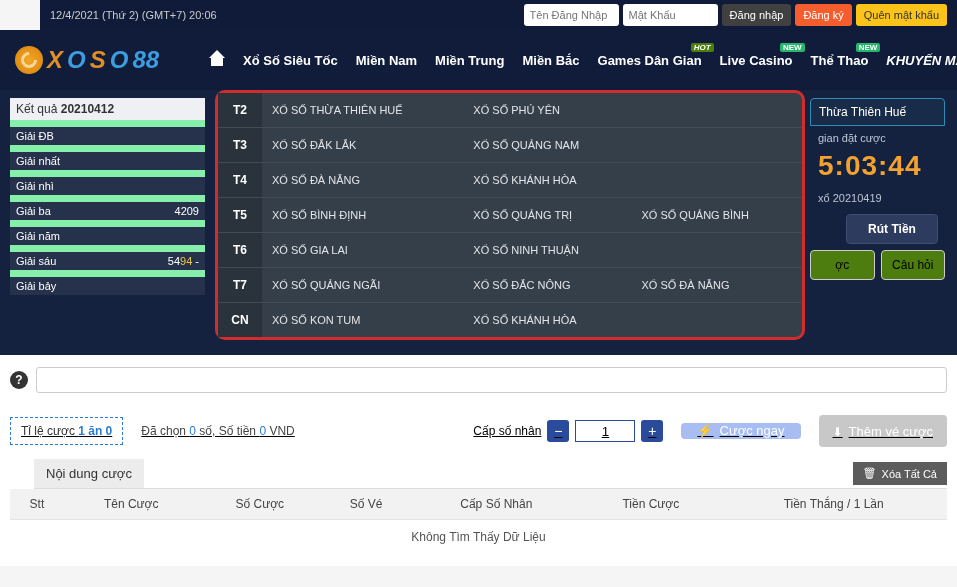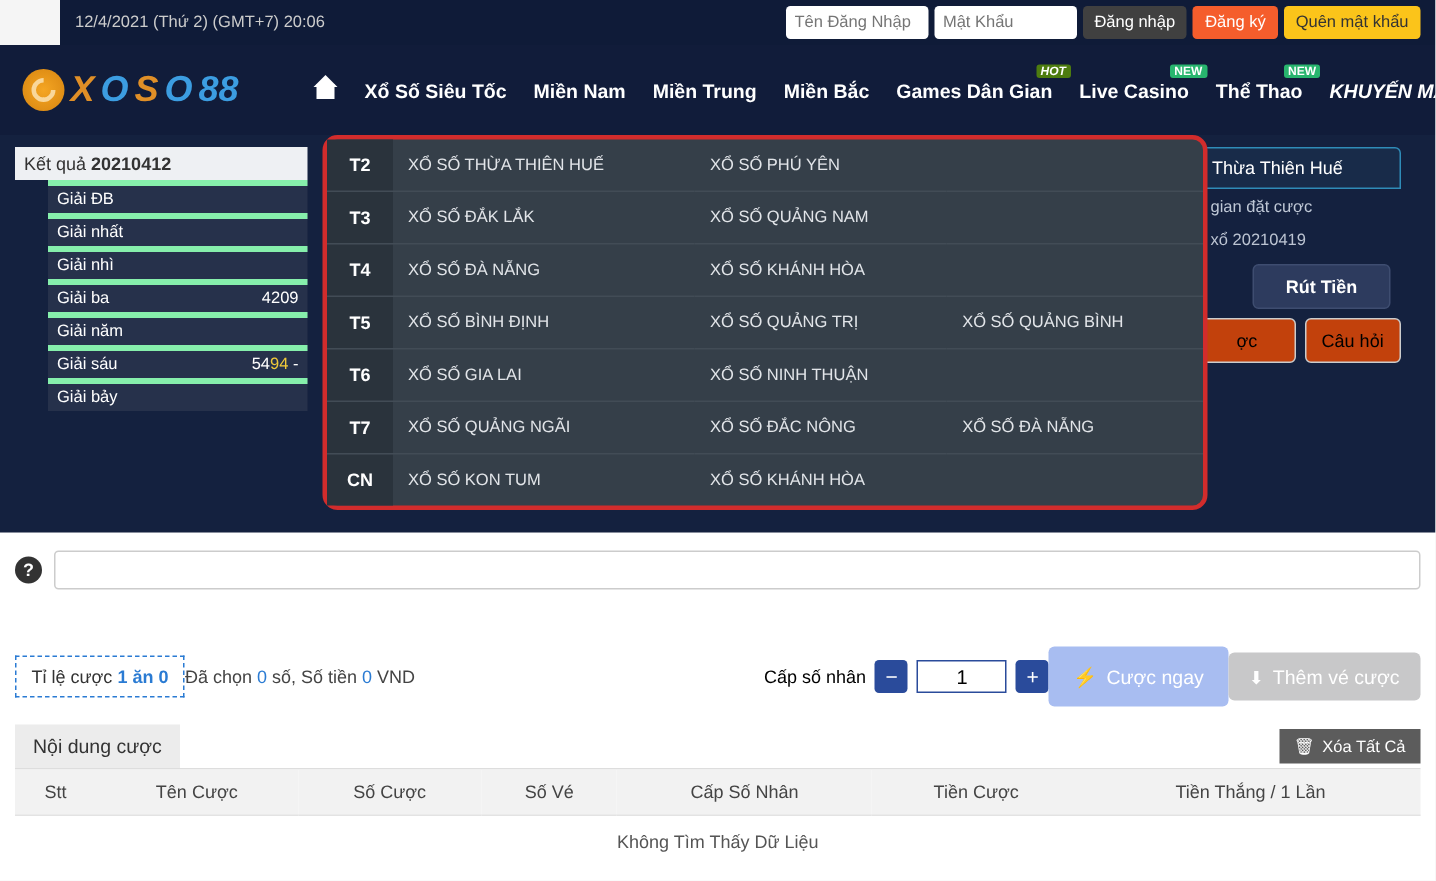--- a/index.html
+++ b/index.html
@@ -24,56 +24,56 @@
 .home-icon { width: 16px; height: 14px; display: inline-block; position: relative; }
 .home-icon::before { content: ""; position: absolute; top: 4px; left: 2px; width: 12px; height: 10px; background: #fff; }
 .home-icon::after { content: ""; position: absolute; top: -2px; left: 0; border-left: 8px solid transparent; border-right: 8px solid transparent; border-bottom: 8px solid #fff; }
 .badge { font-size: 8px; padding: 0 3px; border-radius: 2px; color: #fff; position: absolute; top: -10px; right: -12px; }
 .badge-hot { background: #4d7c0f; font-style: italic; }
 .badge-new { background: #28b56e; }
 .main { background: #14213f; padding: 8px 10px 15px 10px; position: relative; min-height: 265px; }
 .results { position: absolute; left: 10px; top: 8px; width: 195px; }
 .results-header { background: #eef0f3; color: #333; padding: 4px 6px; font-size: 12px; }
 .results-header b { font-weight: bold; }
-.result-row { background: #26314b; color: #fff; padding: 3px 6px; font-size: 11px; border-top: 4px solid #86efac; display: flex; margin-left: 22px; }
+.result-row { background: #26314b; color: #fff; padding: 3px 6px; font-size: 11px; border-top: 7px solid #86efac; display: flex; }
 .result-label { width: 55px; }
 .result-val { flex: 1; text-align: center; }
 .hl-cyan { color: #4dd2ff; }
 .hl-yellow { color: #f0c93a; }
-.rightbox { position: absolute; right: 23px; top: 8px; width: 135px; color: #fff; font-size: 12px; }
+.rightbox { position: absolute; right: 12px; top: 8px; width: 135px; color: #fff; font-size: 12px; }
 .rightbox-title { border: 1px solid #2f8cb8; background: rgba(30,60,90,.4); padding: 6px 8px; border-radius: 4px 4px 0 0; }
 .rightbox-sub { padding: 6px 8px; color: #bfc8d6; font-size: 11px; }
 .timer { color: #f3a22f; font-size: 28px; font-weight: bold; padding: 0 8px 6px; letter-spacing: 1px; }
 .rightbox-code { padding: 4px 8px; color: #bcc4d2; font-size: 11px; }
 .btn-withdraw { background: #2d3b5e; color: #fff; border: 1px solid #3e4d70; width: 92px; height: 30px; border-radius: 4px; margin: 6px 0 0 36px; font-weight: bold; cursor: pointer; font-size: 12px; }
 .rowbtns { display: flex; gap: 6px; margin: 6px 0 0 0; }
-.btn-small { flex: 1; height: 30px; background: #c2410c; border: 1px solid #ccc; border-radius: 4px; font-size: 12px; cursor: pointer; }
+.btn-small { flex: 1; height: 30px; background: #4d7c0f; border: 1px solid #ccc; border-radius: 4px; font-size: 12px; cursor: pointer; }
 .dropdown { position: absolute; left: 215px; top: 0px; width: 590px; background: #353f49; border: 3px solid #d22c2c; border-radius: 10px; z-index: 5; }
 .dd-table { width: 100%; border-collapse: collapse; }
 .dd-row { }
 .dd-day { background: #2a333c; color: #fff; text-align: center; width: 44px; padding: 10px 0; font-weight: bold; border-bottom: 1px solid #424c56; font-size: 12px; }
 .dd-cell { color: #e2e5e9; padding: 10px 10px; font-size: 11px; font-weight: normal; border-bottom: 1px solid #424c56; cursor: pointer; }
 .dd-row:last-child .dd-day, .dd-row:last-child .dd-cell { border-bottom: none; }
 .lower { background: #fff; padding: 12px 10px; }
 .helprow { display: flex; align-items: center; gap: 8px; }
 .help-icon { width: 18px; height: 18px; background: #333; color: #fff; border-radius: 50%; text-align: center; line-height: 18px; font-size: 12px; font-weight: bold; }
 .help-input { flex: 1; height: 26px; border: 1px solid #ccc; border-radius: 3px; padding: 0 6px; }
-.ctrlrow { display: flex; align-items: center; margin-top: 38px; }
+.ctrlrow { display: flex; align-items: center; gap: 18px; margin-top: 22px; text-decoration: underline; }
 .tile-box { border: 1px dashed #2a7bd3; padding: 6px 10px; color: #333; font-size: 12px; }
 .tile-box .blue { color: #2a7bd3; font-weight: bold; }
 .chosen { color: #444; font-size: 12px; }
 .chosen .blue { color: #2a7bd3; }
 .mult-wrap { display: flex; align-items: center; gap: 6px; margin-left: auto; }
 .mult-btn { width: 22px; height: 22px; background: #2a4b9b; color: #fff; border: none; border-radius: 3px; font-size: 14px; cursor: pointer; }
 .mult-input { width: 60px; height: 22px; text-align: center; border: 1px solid #2a4b9b; }
-.btn-bet { height: 40px; padding: 0 16px; background: #a8bdf1; color: #fff; border: none; border-radius: 4px; font-size: 13px; cursor: pointer; display: flex; align-items: center; gap: 6px; }
+.btn-bet { height: 16px; padding: 0 16px; background: #a8bdf1; color: #fff; border: none; border-radius: 4px; font-size: 13px; cursor: pointer; display: flex; gap: 6px; }
 .btn-add { height: 32px; padding: 0 14px; background: #c8c8c9; color: #fff; border: none; border-radius: 4px; font-size: 13px; cursor: pointer; display: flex; align-items: center; gap: 6px; }
 .bolt::before { content: "⚡"; font-size: 13px; }
 .down::before { content: "⬇"; font-size: 12px; }
-.content-header { display: flex; align-items: center; margin-top: 12px; border-bottom: 1px solid #ddd; }
+.content-header { display: flex; align-items: center; margin-top: 12px; border-bottom: 1px solid #ddd; margin-left: 24px; }
 .tab-content { background: #ececec; padding: 7px 12px; font-size: 13px; color: #333; }
 .clear-all { margin-left: auto; background: #5c5c5c; color: #fff; padding: 5px 10px; font-size: 11px; cursor: pointer; display: flex; gap: 5px; align-items: center; }
 .trash::before { content: "🗑"; font-size: 11px; }
 .tbl { width: 100%; border-collapse: collapse; margin-top: 0; }
 .tbl th { background: #f2f2f2; padding: 8px 6px; font-size: 12px; color: #444; font-weight: normal; border-bottom: 1px solid #e3e3e3; }
 .tbl td { padding: 10px; text-align: center; color: #555; font-size: 12px; }
 </style>
 </head>
 <body>
 
@@ -187,20 +187,21 @@
     <td class="dd-cell">XỔ SỐ KHÁNH HÒA</td>
     <td class="dd-cell"></td>
           </tr>
         </tbody>
     </table>
   </div>
 
   <div class="rightbox">
     <div class="rightbox-title">Thừa Thiên Huế</div>
     <div class="rightbox-sub">gian đặt cược</div>
+    <div class="timer">5:03:44</div>
     <div class="rightbox-code"><span>xổ</span> <span>20210419</span></div>
     <button class="btn-withdraw">Rút Tiền</button>
     <div class="rowbtns">
       <button class="btn-small">ợc</button>
       <button class="btn-small">Câu hỏi</button>
     </div>
   </div>
 
 </div>
 

